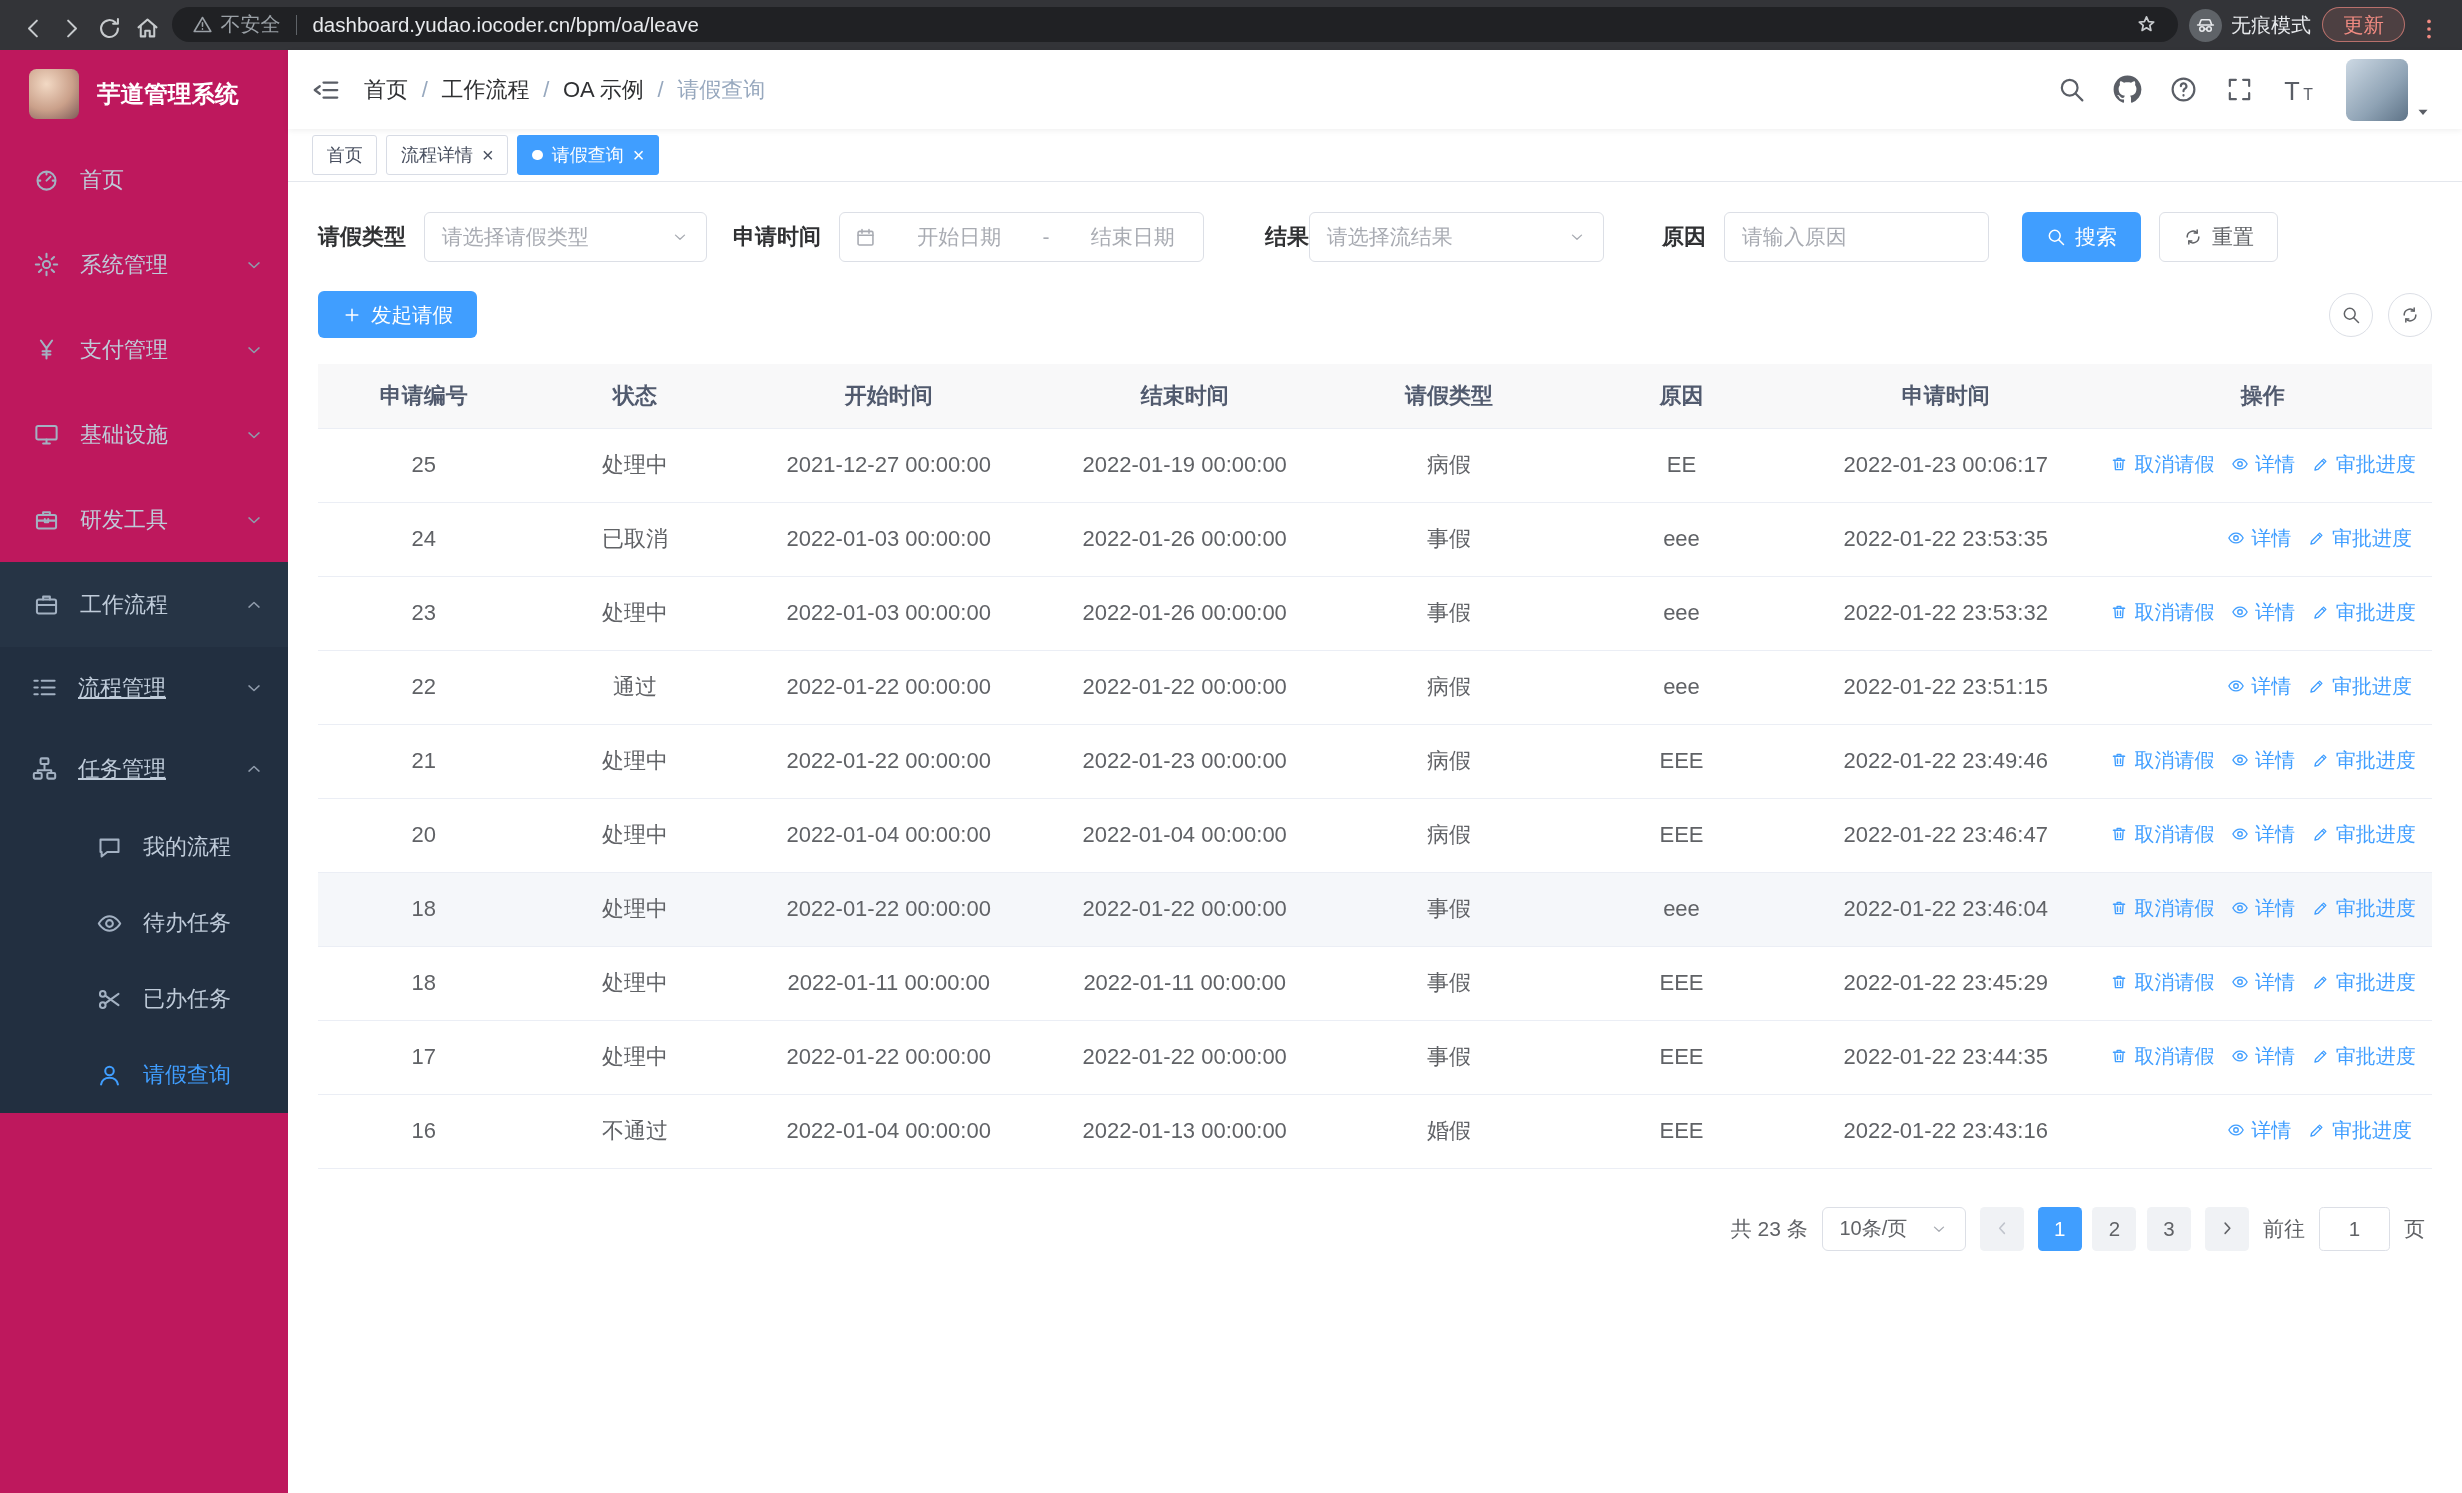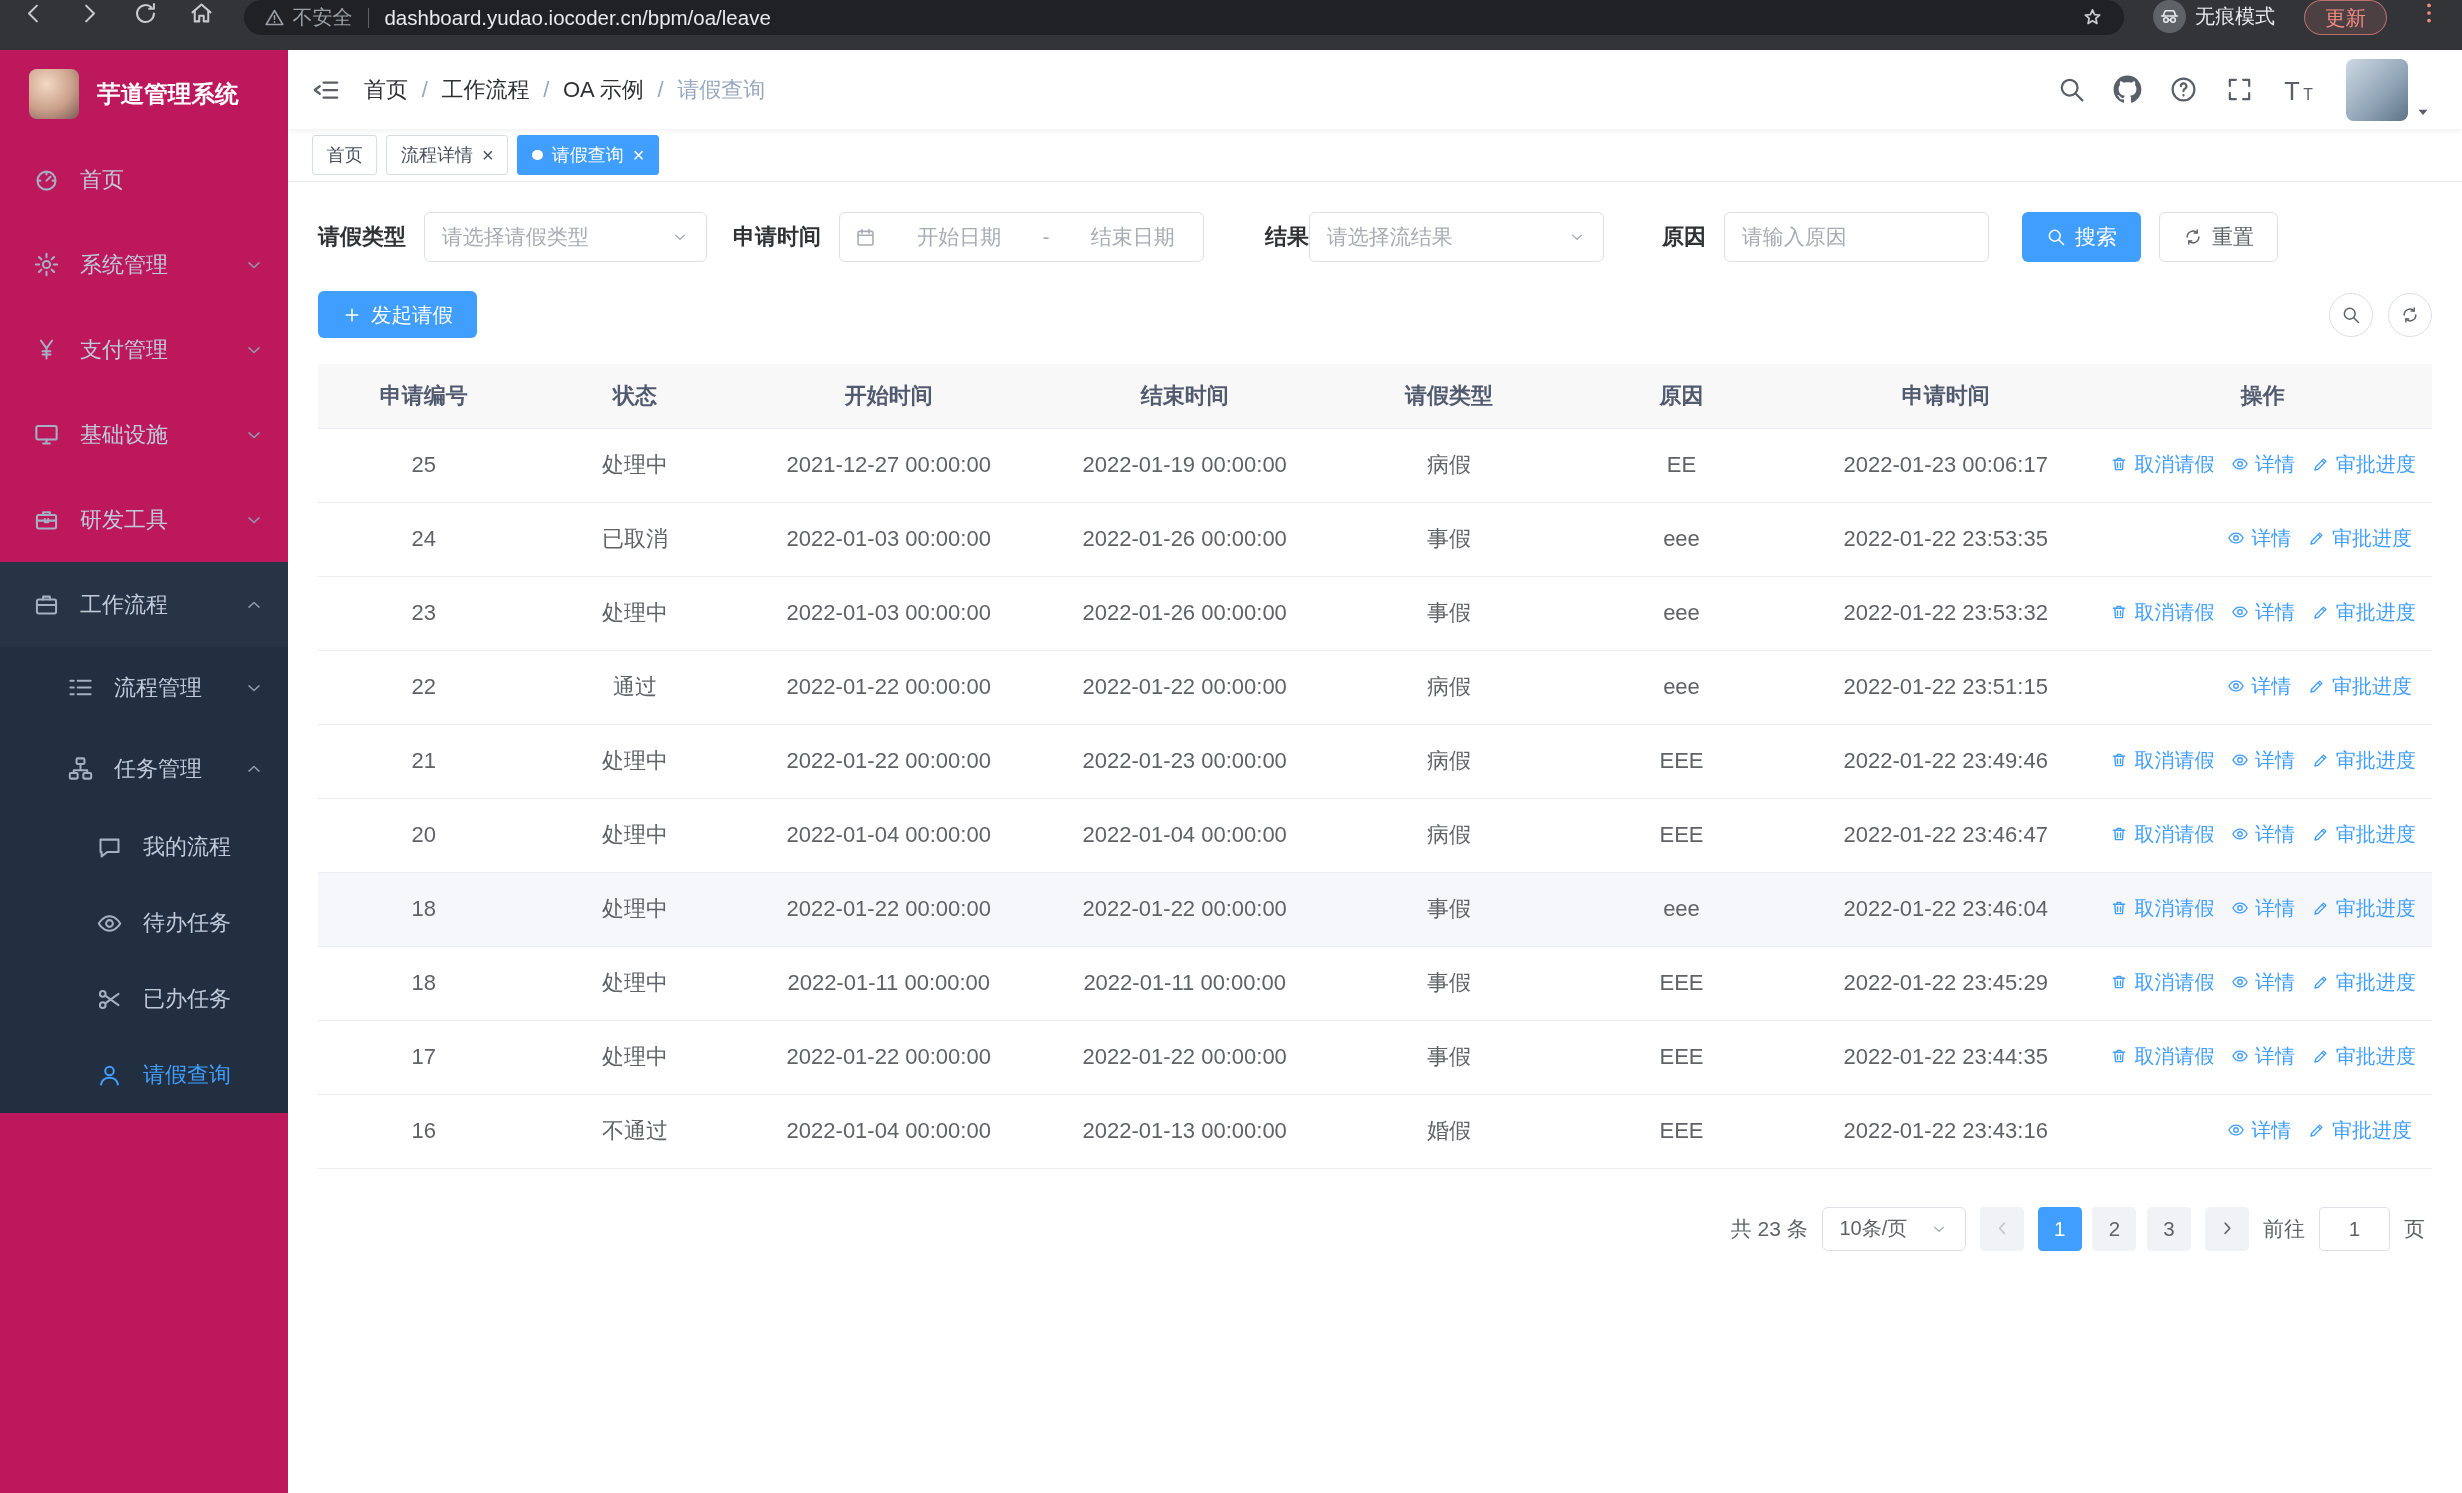--- a/index.html
+++ b/index.html
@@ -1,21 +1,21 @@
 <!DOCTYPE html>
 <html style="font-size:12px"><head>
 <meta charset="utf-8">
 <style>
   * { margin:0; padding:0; box-sizing:border-box; }
   html,body { width:2462px; height:1494px; font-family:"Liberation Sans","DejaVu Sans",sans-serif; background:#fff; overflow:hidden; }
   .icon { display:inline-flex; align-items:center; justify-content:center; }
   .icon svg { width:1em; height:1em; display:block; }
 
   
-  .browser-bar { height:50px; background:#333438; display:flex; align-items:flex-start; padding:0 20px; gap:29px; color:#e8eaed; }
+  .browser-bar { height:50px; background:#333438; display:flex; align-items:flex-end; padding:8px 20px; gap:11px; color:#e8eaed; }
   .nav-ic { font-size:27px; color:#c7cacd; cursor:pointer; }
   .url-bar { flex:1; height:35px; background:#202124; border-radius:17.5px; display:flex; align-items:center; padding:0 20px; gap:10.6px; min-width:0; }
   .sec-label { color:#9aa0a6; font-size:20px; display:flex; align-items:center; gap:7.6px; }
   .sec-label .icon { font-size:21px; }
   .url-divider { width:1.5px; height:20px; background:#5f6368; margin:0 4.6px; }
   .url-text { color:#e8eaed; font-size:20.5px; flex:1; white-space:nowrap; overflow:hidden; }
   .star-ic { font-size:23px; color:#c7cacd; }
   .incog { display:flex; align-items:center; gap:9px; font-size:20px; color:#e8eaed; white-space:nowrap; }
   .incog .badge { width:33px; height:33px; border-radius:50%; background:#5f6368; display:flex; align-items:center; justify-content:center; font-size:21px; color:#e8eaed; }
   .update-pill { height:35px; border-radius:17.5px; border:1.5px solid rgba(242,139,130,.65); background:rgba(242,139,130,.14); color:#f28b82; font-size:20.5px; display:flex; align-items:center; padding:0 20px; white-space:nowrap; }
@@ -26,21 +26,21 @@
   .sidebar { width:288px; background:#be185d; color:#bfcbd9; flex-shrink:0; display:flex; flex-direction:column; }
   .logo-row { height:87px; display:flex; align-items:center; gap:18px; padding-left:29px; }
   .logo-img { width:50px; height:50px; border-radius:7.6px; background:radial-gradient(circle at 35% 30%, #f2d9c4, #caa08a 55%, #7e5a58); flex-shrink:0; }
   .logo-title { color:#fff; font-size:23.6px; font-weight:bold; white-space:nowrap; }
   .menu { font-size:22px; }
   .m-item { height:85px; display:flex; align-items:center; gap:20px; padding:0 24px 0 33px; cursor:pointer; white-space:nowrap; }
   .m-item .m-ic { font-size:27px; color:#a3b1c2; }
   .m-item .chev { margin-left:auto; font-size:20px; color:#8f9bab; }
   .m-item.section-open { background:#263445; }
   .submenu { background:#222f40; }
-  .m-item.lvl2 { padding-left:67px; height:81px; }
+  .m-item.lvl2 { padding-left:31px; height:81px;text-decoration:underline; }
   .m-item.lvl3 { padding-left:96px; height:76px; }
   .m-item.active { color:#409eff; }
   .m-item.active .m-ic { color:#409eff; }
 
   .main { flex:1; display:flex; flex-direction:column; min-width:0; background:#fff; }
 
   
   .topbar { height:79px; display:flex; align-items:center; padding:0 30px 0 23px; background:#fff; box-shadow:0 1.5px 6px rgba(0,0,0,.06); position:relative; z-index:2; }
   .fold-ic { font-size:30px; color:#5a5e66; margin-right:23px; cursor:pointer; }
   .breadcrumb { display:flex; align-items:center; gap:13.7px; font-size:22px; color:#303133; }

